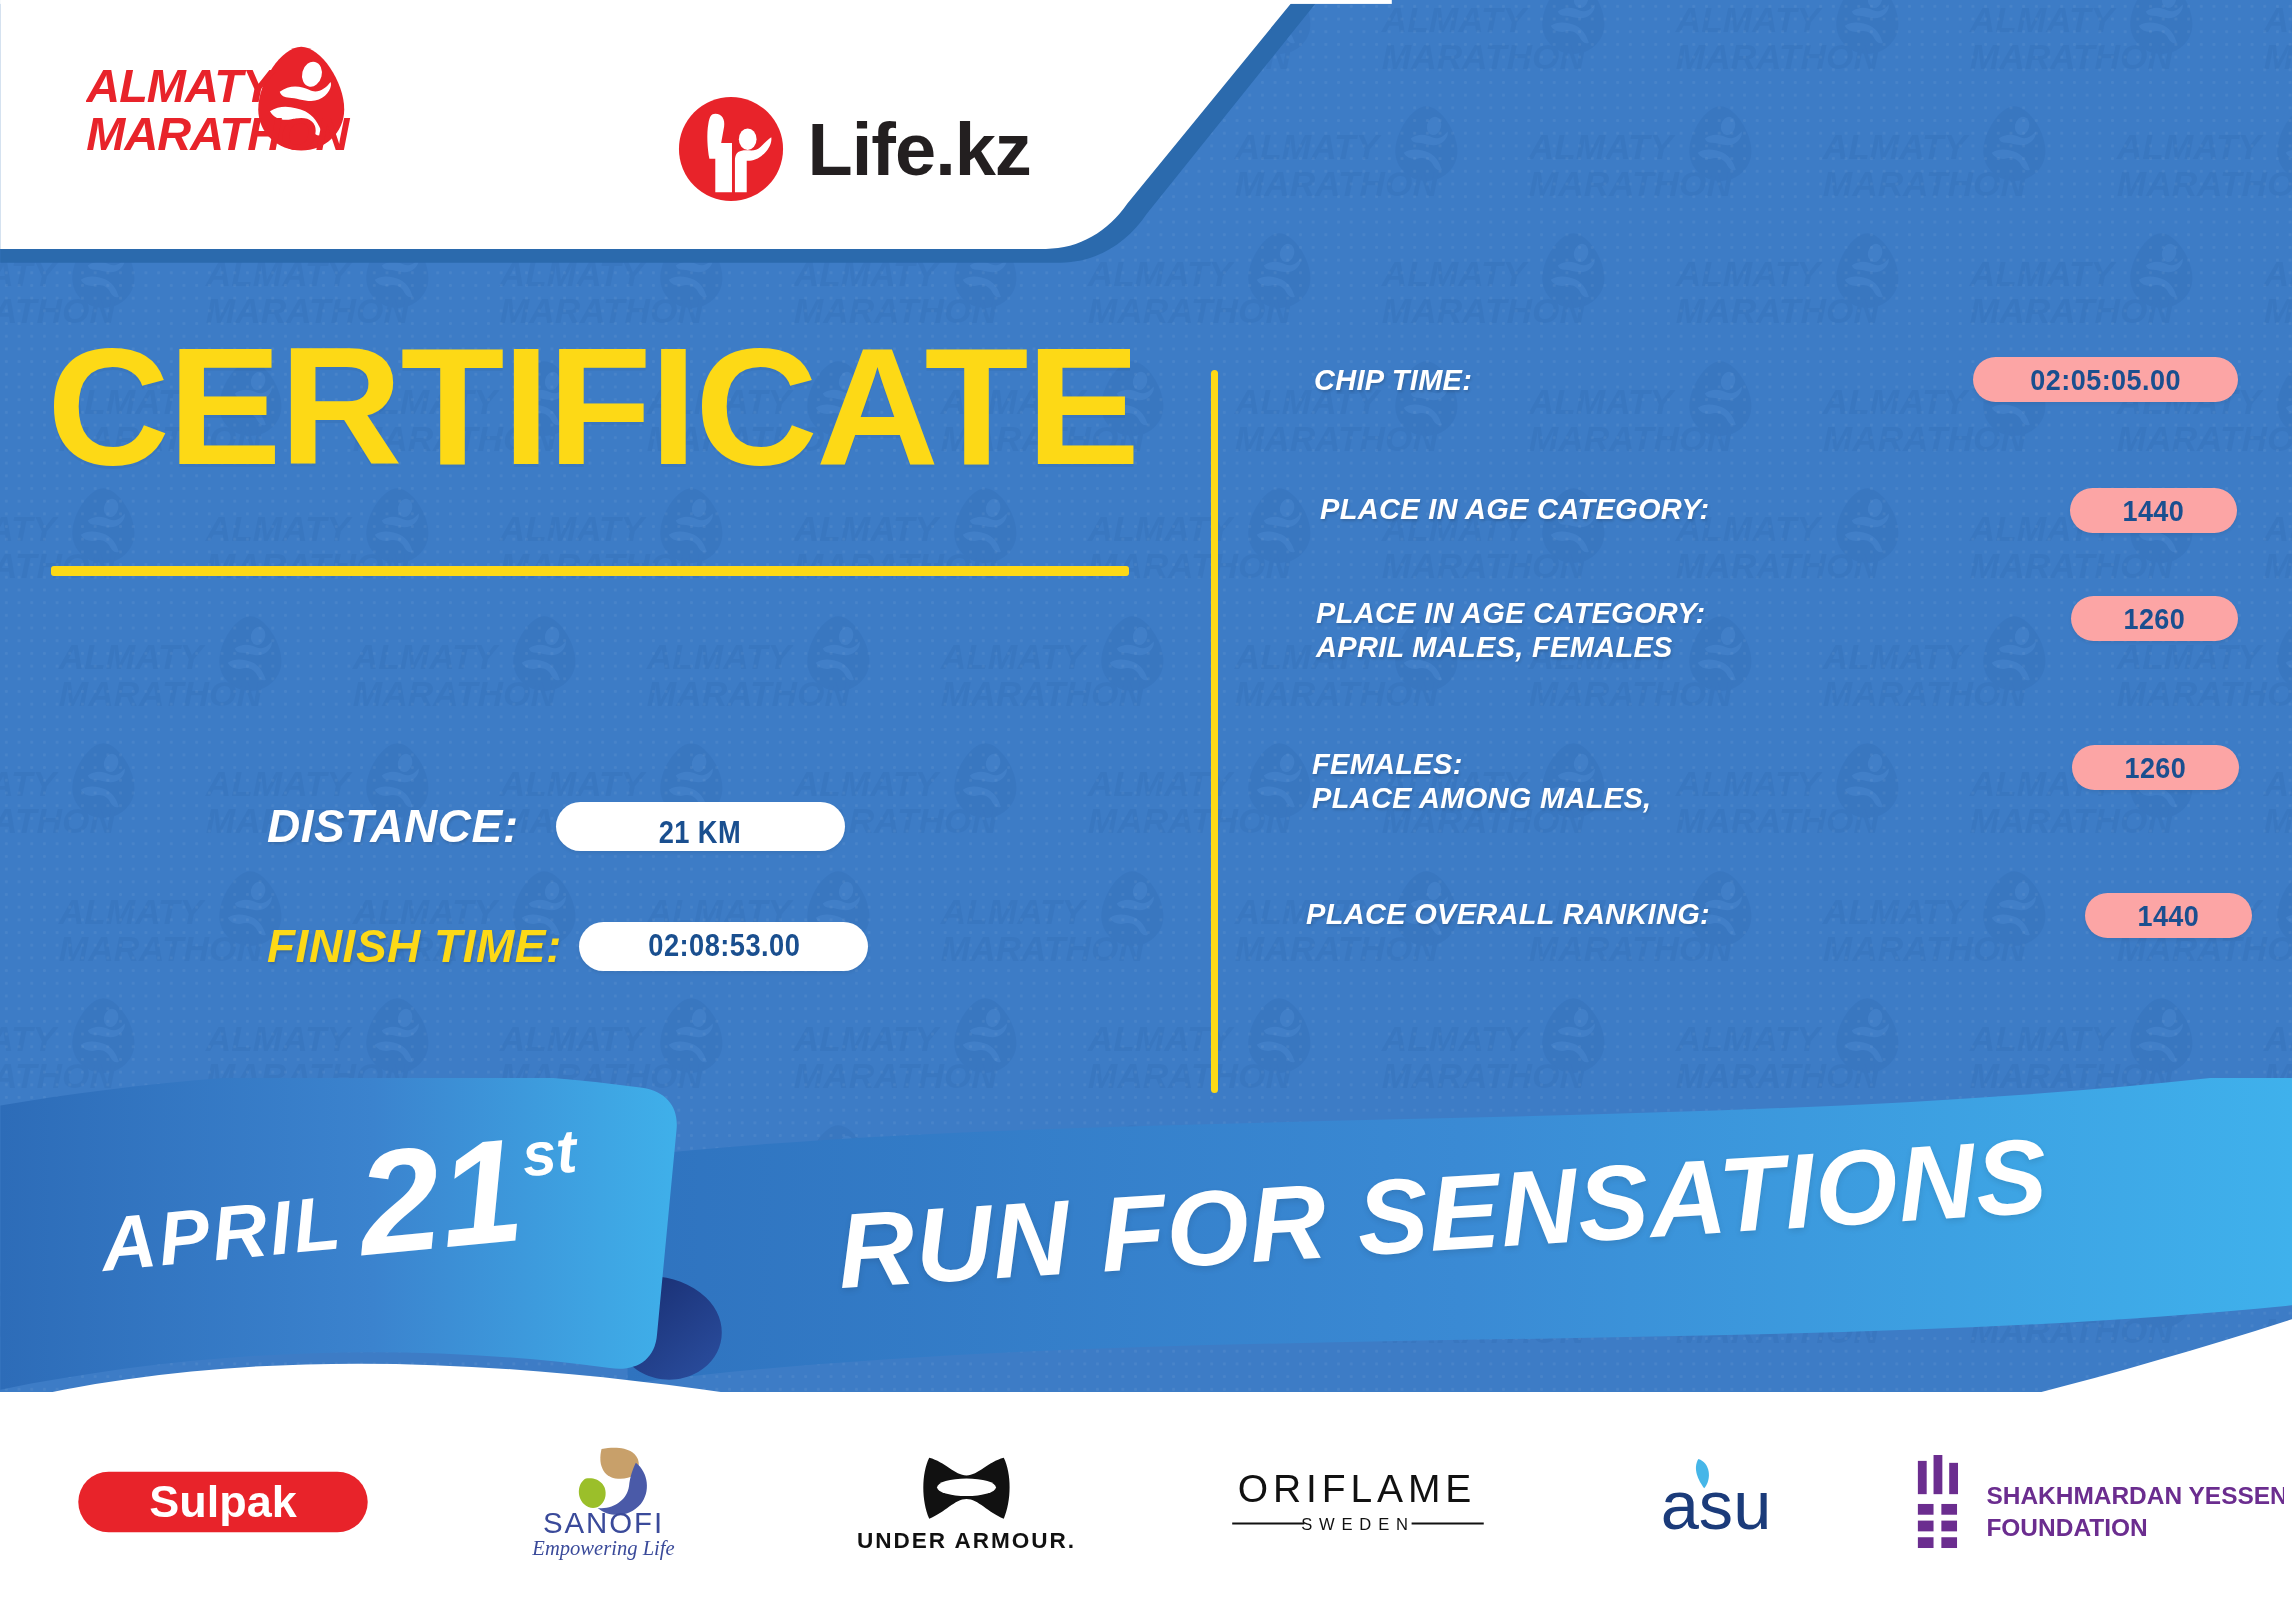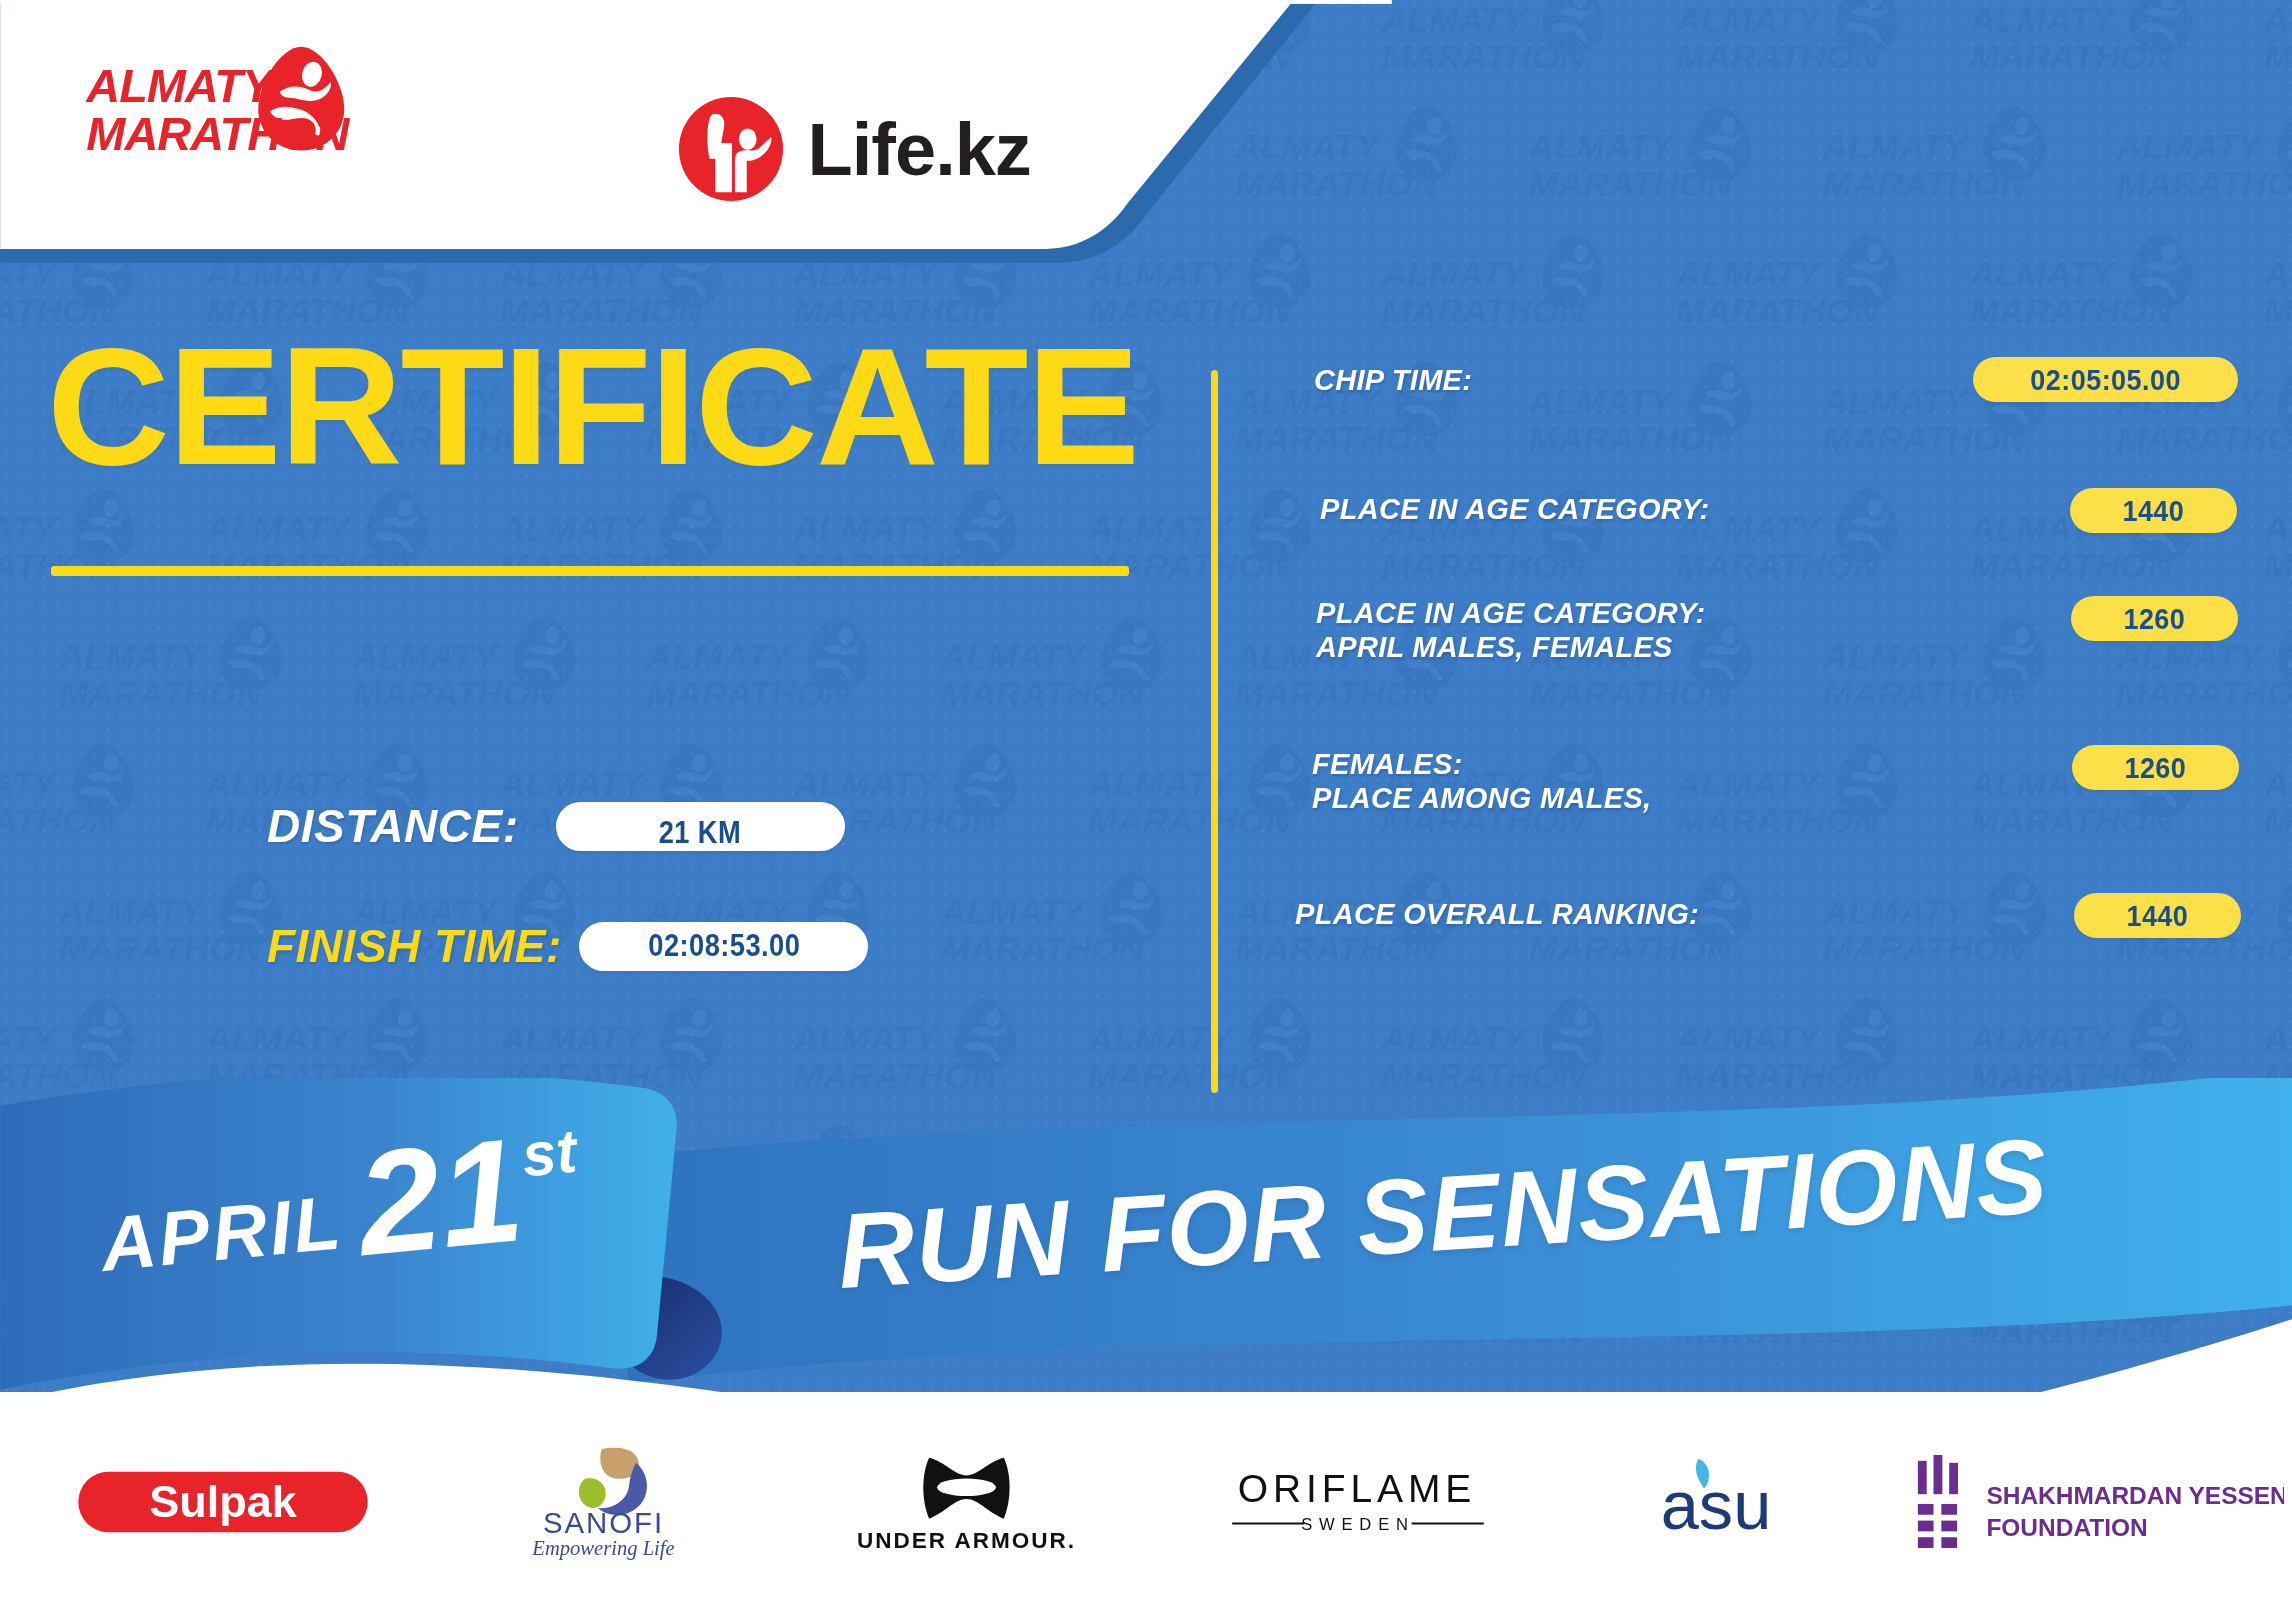--- a/index.html
+++ b/index.html
@@ -88,37 +88,37 @@
 
   
   .right-col{position:absolute;left:1255px;top:363px;width:990px;z-index:5;}
   .stat{position:absolute;display:flex;align-items:flex-start;}
   .stat .s-label{
     font-size:29px;font-weight:700;font-style:italic;color:#ffffff;line-height:1.18;
     letter-spacing:0.3px;font-family:"Liberation Sans",sans-serif;
     text-shadow:1px 2px 2.9px rgba(0,0,0,.16);
   }
   .stat .s-pill{
-    position:absolute;background:#fde047;border-radius:25.5px;height:45px;
+    position:absolute;background:#fca5a5;border-radius:25.5px;height:45px;
     display:flex;align-items:center;justify-content:center;box-shadow:0 2px 3.9px rgba(0,0,0,.07);
   }
   .stat .s-pill span{
     font-size:30px;font-weight:700;color:#1a4f8f;letter-spacing:0.5px;
     font-family:"Liberation Sans",sans-serif;transform:scaleX(.9);white-space:nowrap;
   }
 
   #stat-0{left:59px;top:0px;}
   #stat-0 .s-pill{left:659px;top:-5.9px;width:265px;}
   #stat-1{left:65px;top:129px;}
   #stat-1 .s-pill{left:750px;top:-3.9px;width:167px;}
   #stat-2{left:61px;top:233px;}
   #stat-2 .s-pill{left:755px;top:0px;width:167px;}
   #stat-3{left:57px;top:384px;}
   #stat-3 .s-pill{left:760px;top:-2px;width:167px;}
-  #stat-4{left:40px;top:534px;text-align:right;}
+  #stat-4{left:51px;top:534px;text-align:right;}
   #stat-4 .s-pill{left:779px;top:-3.9px;width:167px;}
 
   
   .ribbon{position:absolute;left:0;top:1078px;width:2293px;height:392px;z-index:8;}
   .ribbon svg{display:block;}
   .ribbon-date{
     position:absolute;left:106px;top:1161px;z-index:10;
     display:flex;align-items:flex-end;color:#fff;
     transform:rotate(-5.5deg);transform-origin:left bottom;
   }

